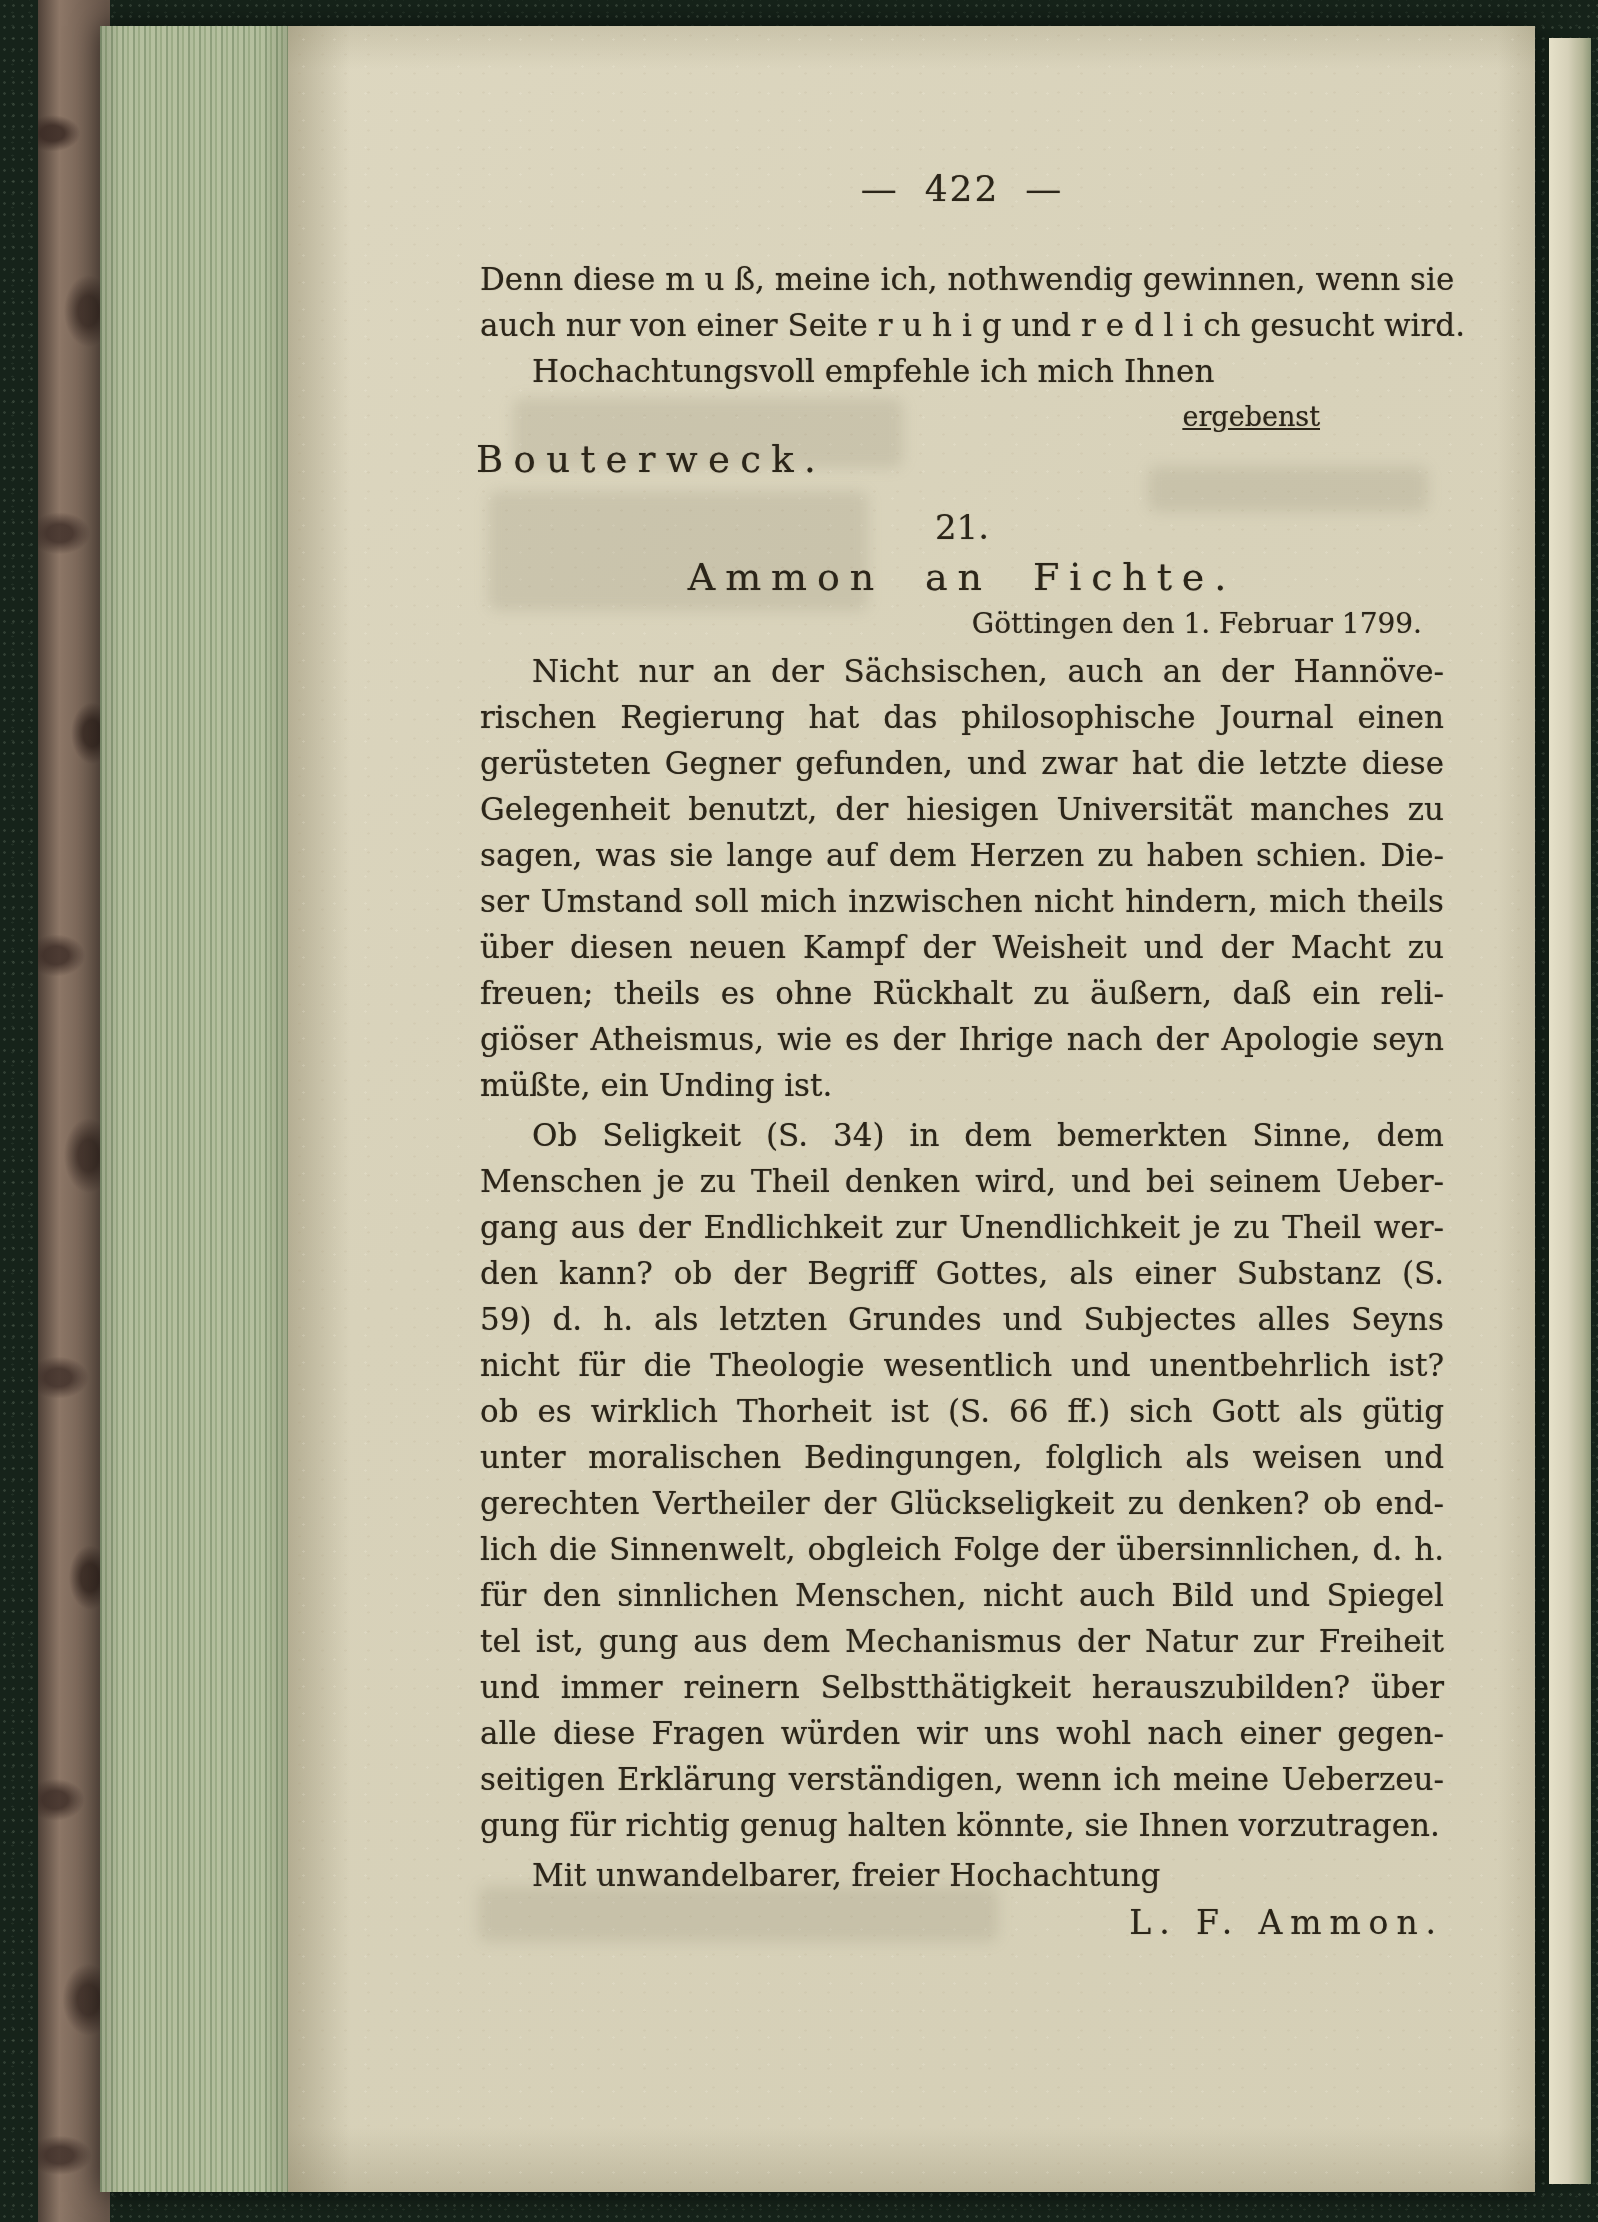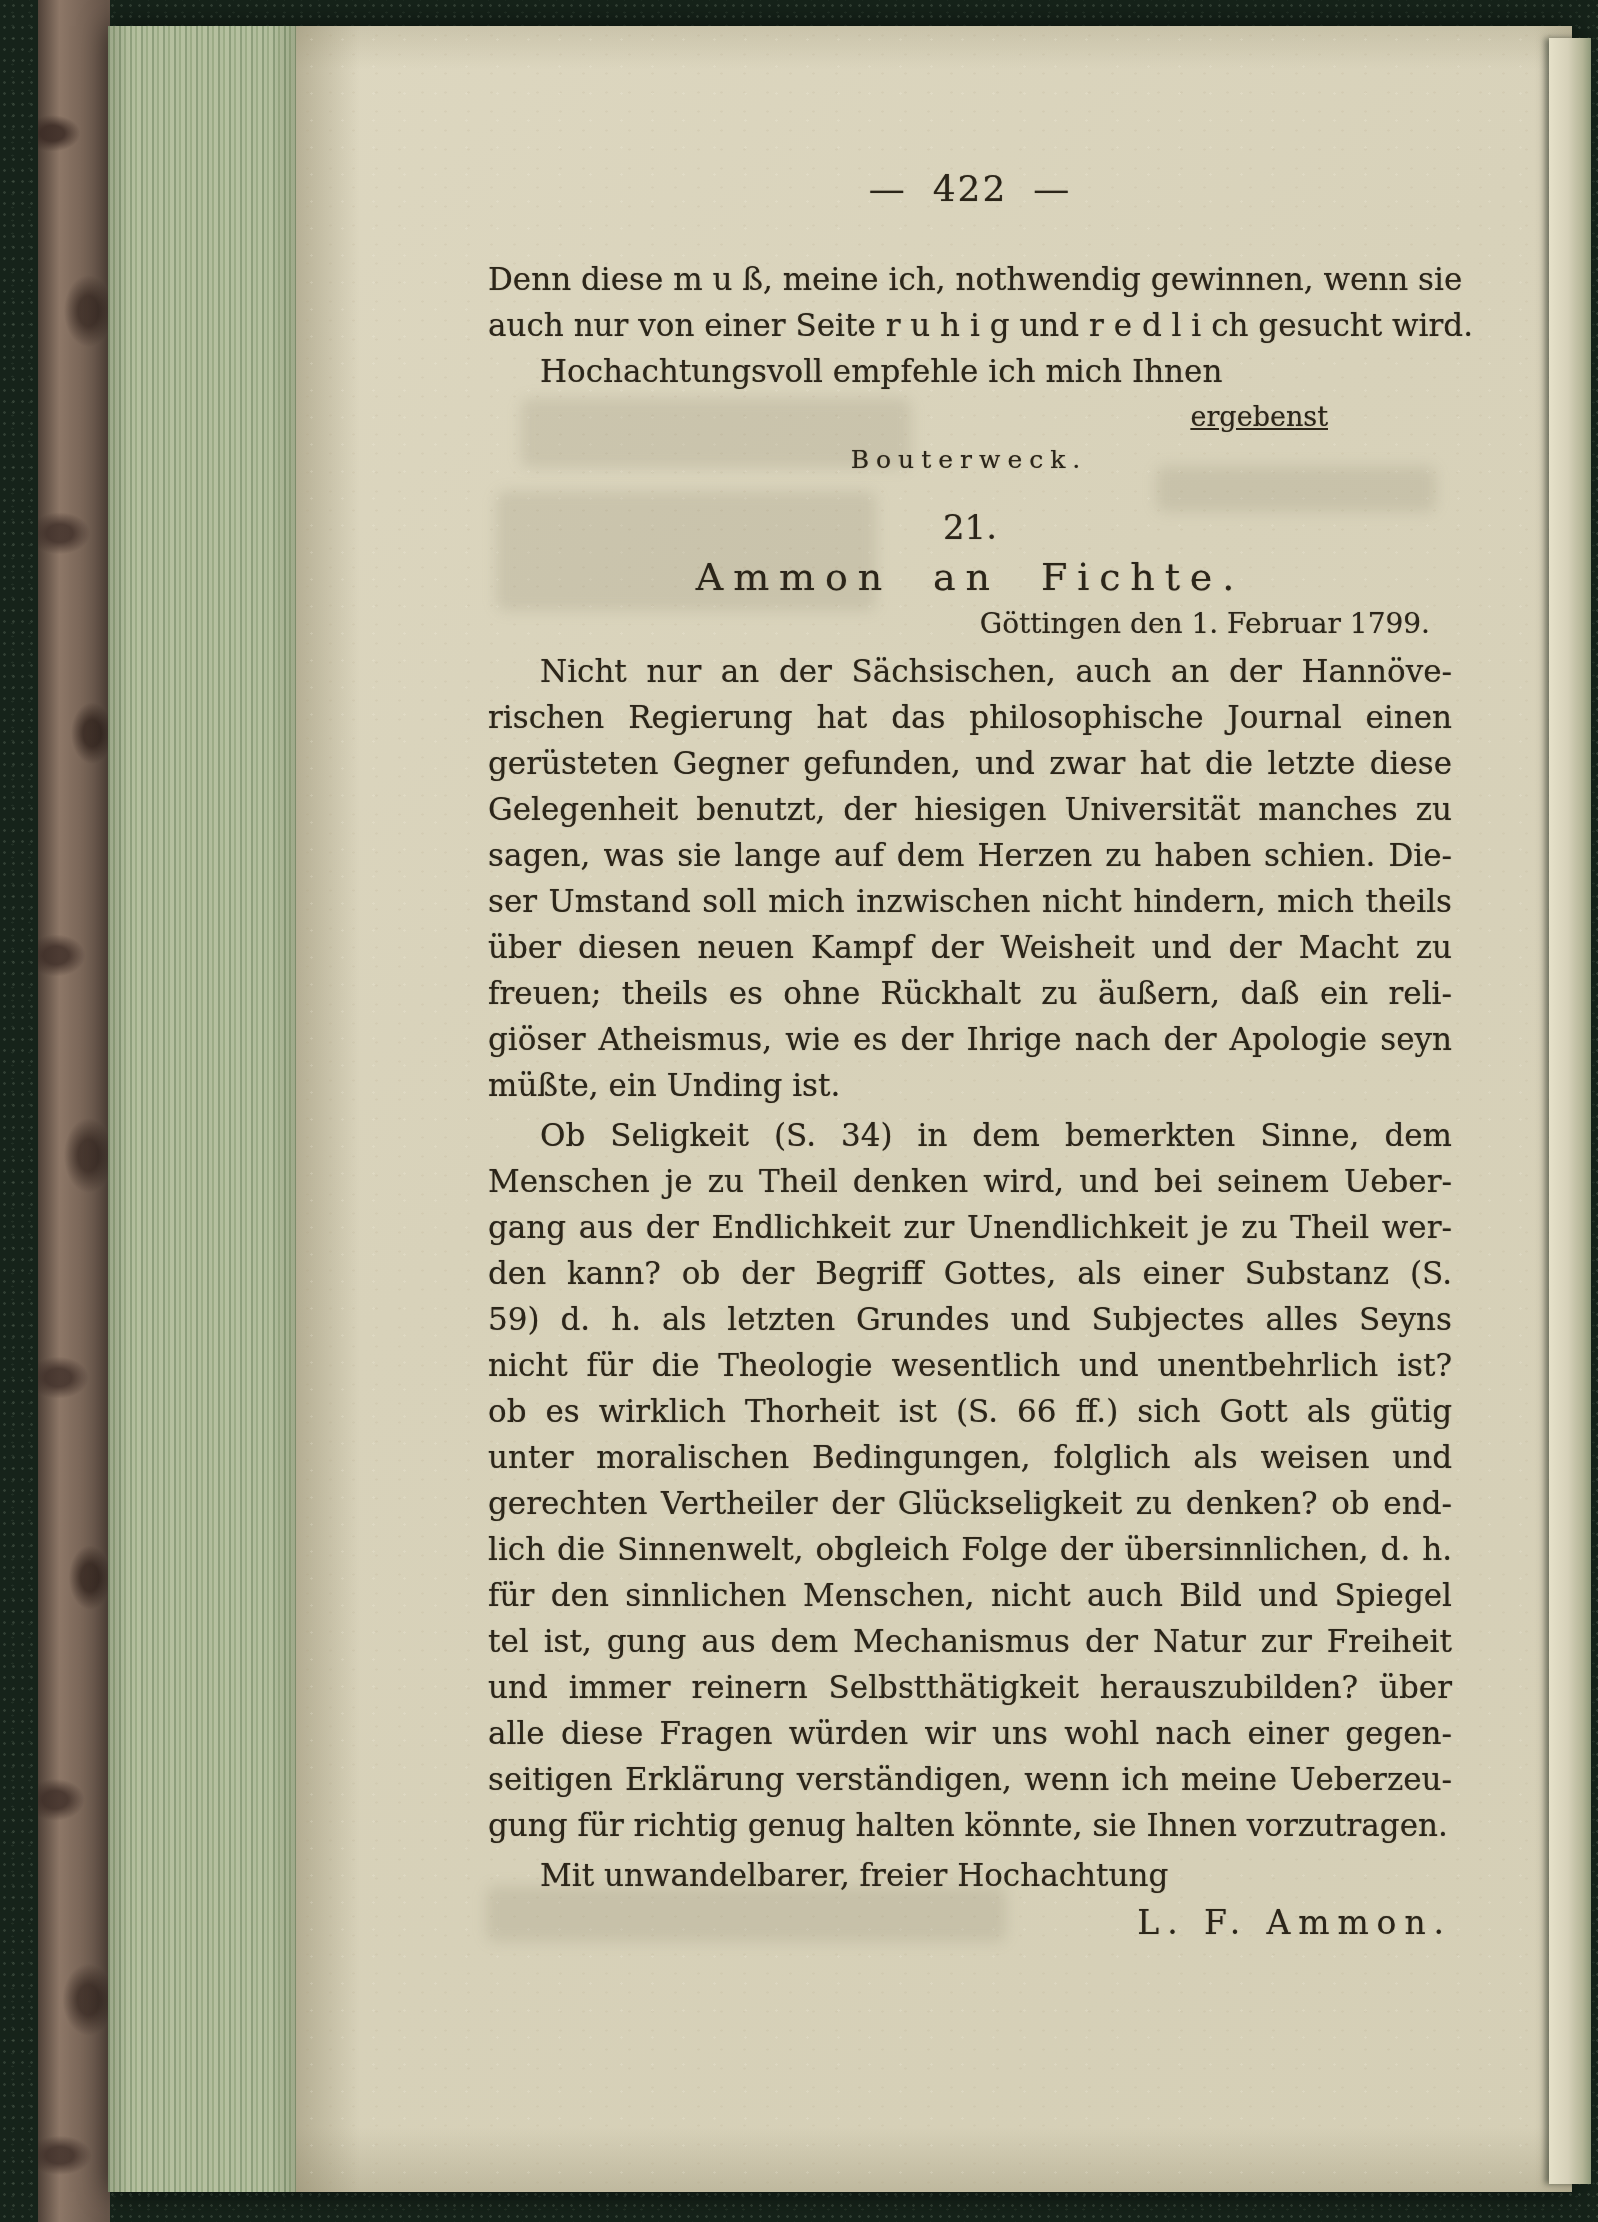--- a/index.html
+++ b/index.html
@@ -38,24 +38,23 @@
       radial-gradient(ellipse 30px 46px at 72% 71%, rgba(48,34,28,0.75) 30%, transparent 70%),
       radial-gradient(ellipse 42px 30px at 24% 81%, rgba(60,44,38,0.8) 30%, transparent 70%),
       radial-gradient(ellipse 36px 50px at 70% 90%, rgba(50,36,30,0.7) 30%, transparent 72%),
       radial-gradient(ellipse 46px 28px at 30% 97%, rgba(62,46,40,0.8) 30%, transparent 70%),
       linear-gradient(to right, rgba(30,22,18,0.55), rgba(0,0,0,0) 30%, rgba(30,22,18,0.35) 95%);
   }
 
   
   .book-block {
     position: absolute;
-    left: 108px; top: 26px;
+    left: 100px; top: 26px;
     width: 1435px; height: 2166px;
     box-shadow: 0 0 26px rgba(0,0,0,0.55);
-    padding-left: 29px;
   }
   .fore-edge {
     position: absolute;
     left: 0; top: 0; bottom: 0;
     width: 188px;
     background-color: #a9b592;
     background-image:
       repeating-linear-gradient(to right,
         rgba(120,140,105,0.55) 0 2px,
         rgba(185,196,164,0.55) 2px 5px,
@@ -120,22 +119,22 @@
   .line.last { text-align-last: left; white-space: normal; }
   .line.indent { text-indent: 52px; }
   .valediction {
     text-align: right;
     font-size: 27px;
     line-height: 38px;
     padding-right: 128px;
     text-decoration: underline;
   }
   .sig-bouterweck {
-    text-align: center;
-    font-size: 25px;
+    text-align: left;
+    font-size: 37px;
     line-height: 48px;
     letter-spacing: 0.28em;
     padding-right: 2px;
   }
   .letter-number {
     text-align: center;
     font-size: 34px;
     line-height: 46px;
     margin-top: 20px;
   }

